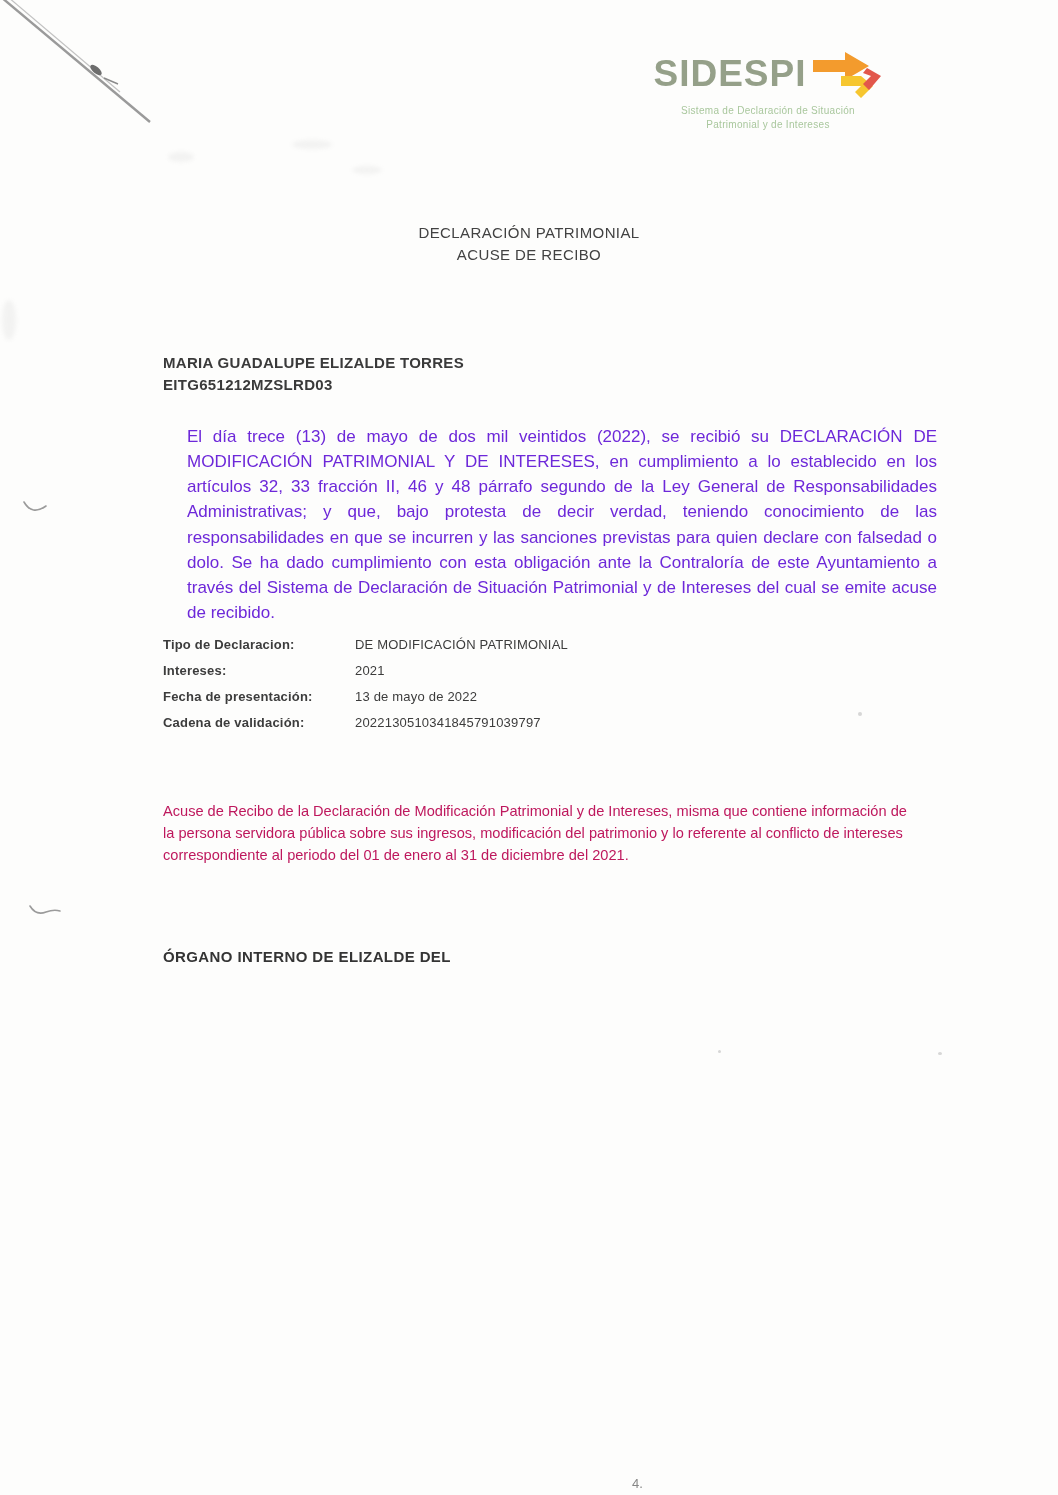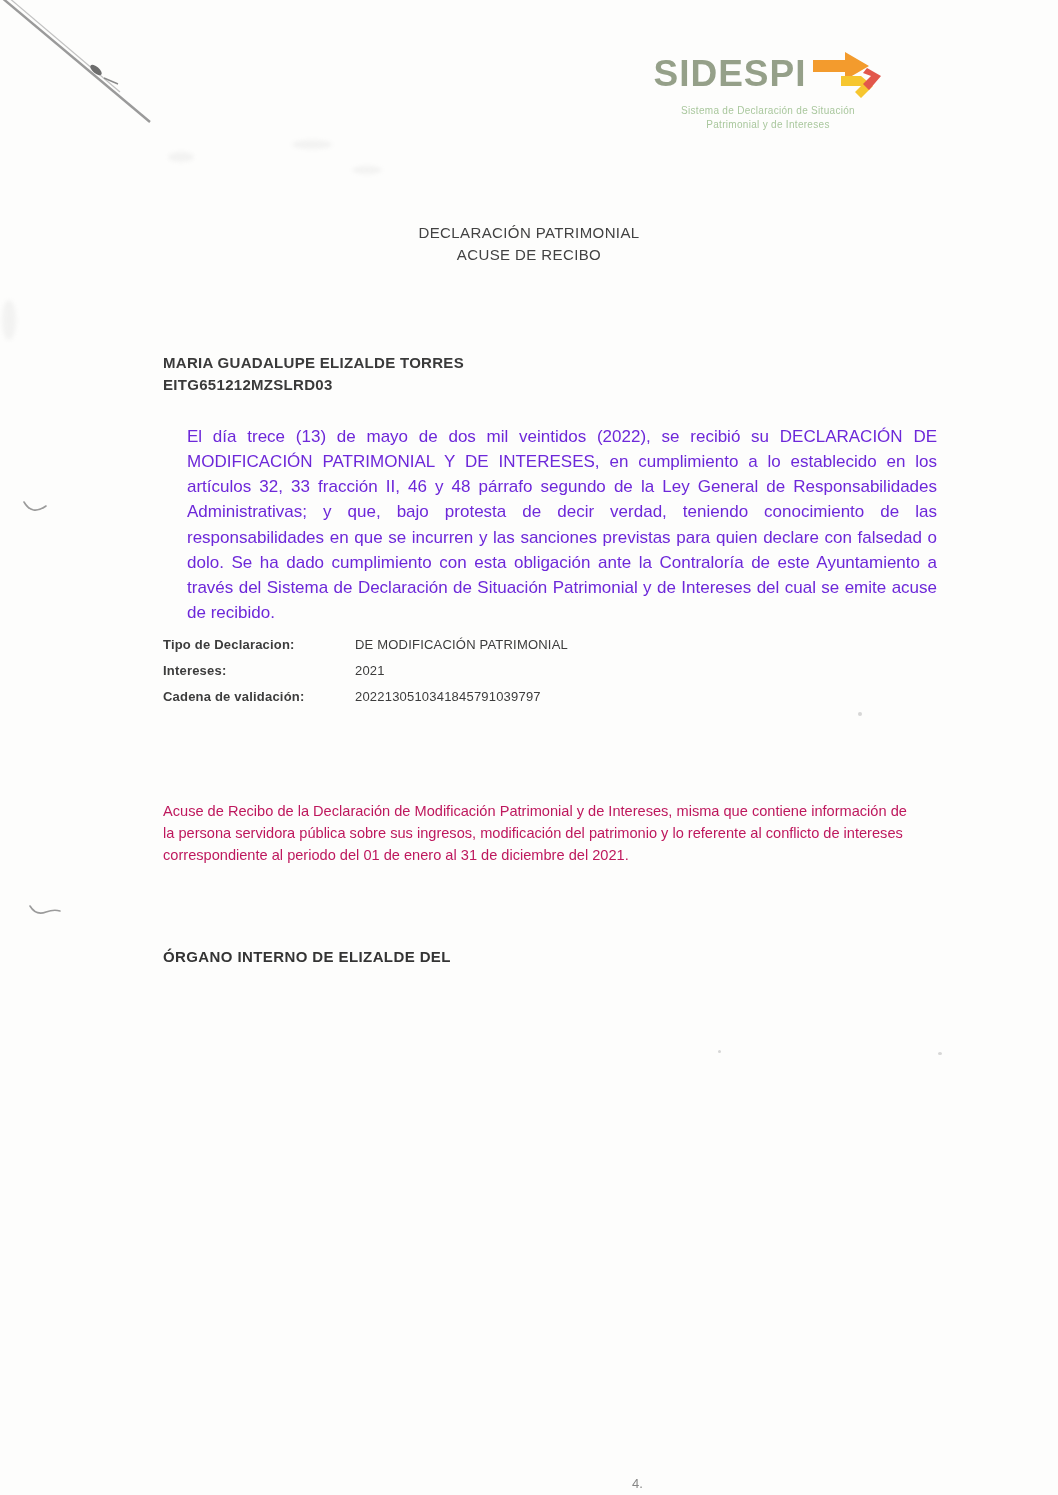--- a/index.html
+++ b/index.html
@@ -216,20 +216,24 @@
   <div class="fields">
     <div class="field-row">
       <span class="field-label">Tipo de Declaracion:</span>
       <span class="field-value">DE MODIFICACIÓN PATRIMONIAL</span>
     </div>
     <div class="field-row">
       <span class="field-label">Intereses:</span>
       <span class="field-value">2021</span>
     </div>
     <div class="field-row">
+      <span class="field-label">Fecha de presentación:</span>
+      <span class="field-value">13 de mayo de 2022</span>
+    </div>
+    <div class="field-row">
       <span class="field-label">Cadena de validación:</span>
       <span class="field-value">2022130510341845791039797</span>
     </div>
   </div>
 
   <div class="closing-par">Acuse de Recibo de la Declaración de Modificación Patrimonial y de Intereses, misma que contiene información de la persona servidora pública sobre sus ingresos, modificación del patrimonio y lo referente al conflicto de intereses correspondiente al periodo del 01 de enero al 31 de diciembre del 2021.</div>
 
   <div class="footer-heading">ÓRGANO INTERNO DE ELIZALDE DEL</div>
 
   <div class="page-mark">4.</div>

